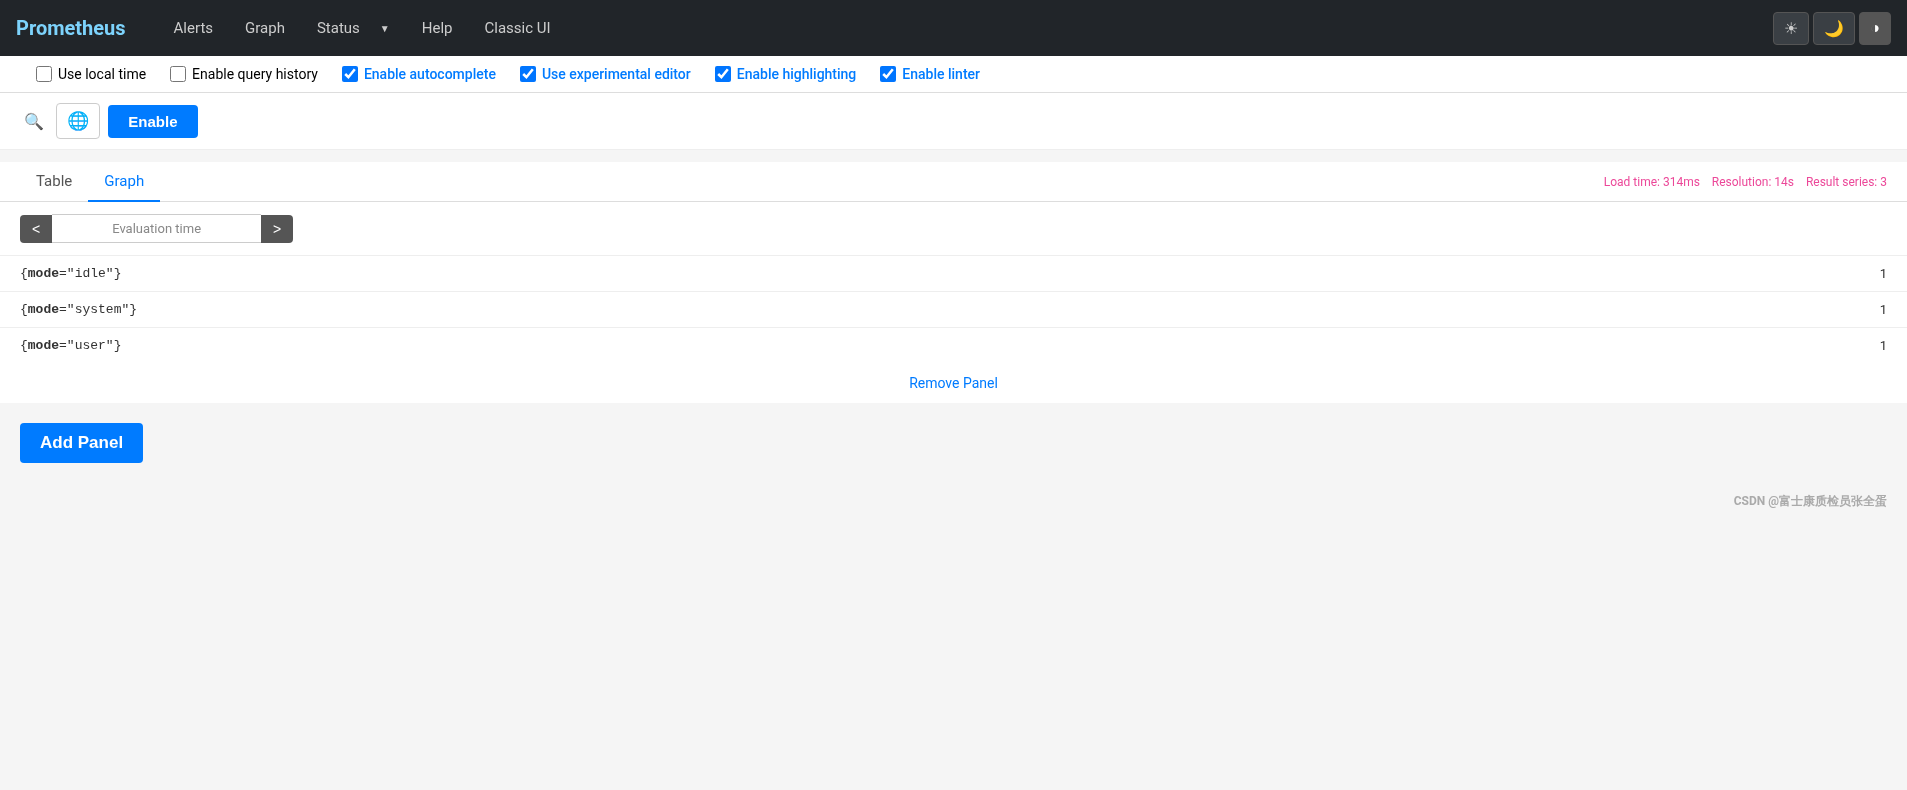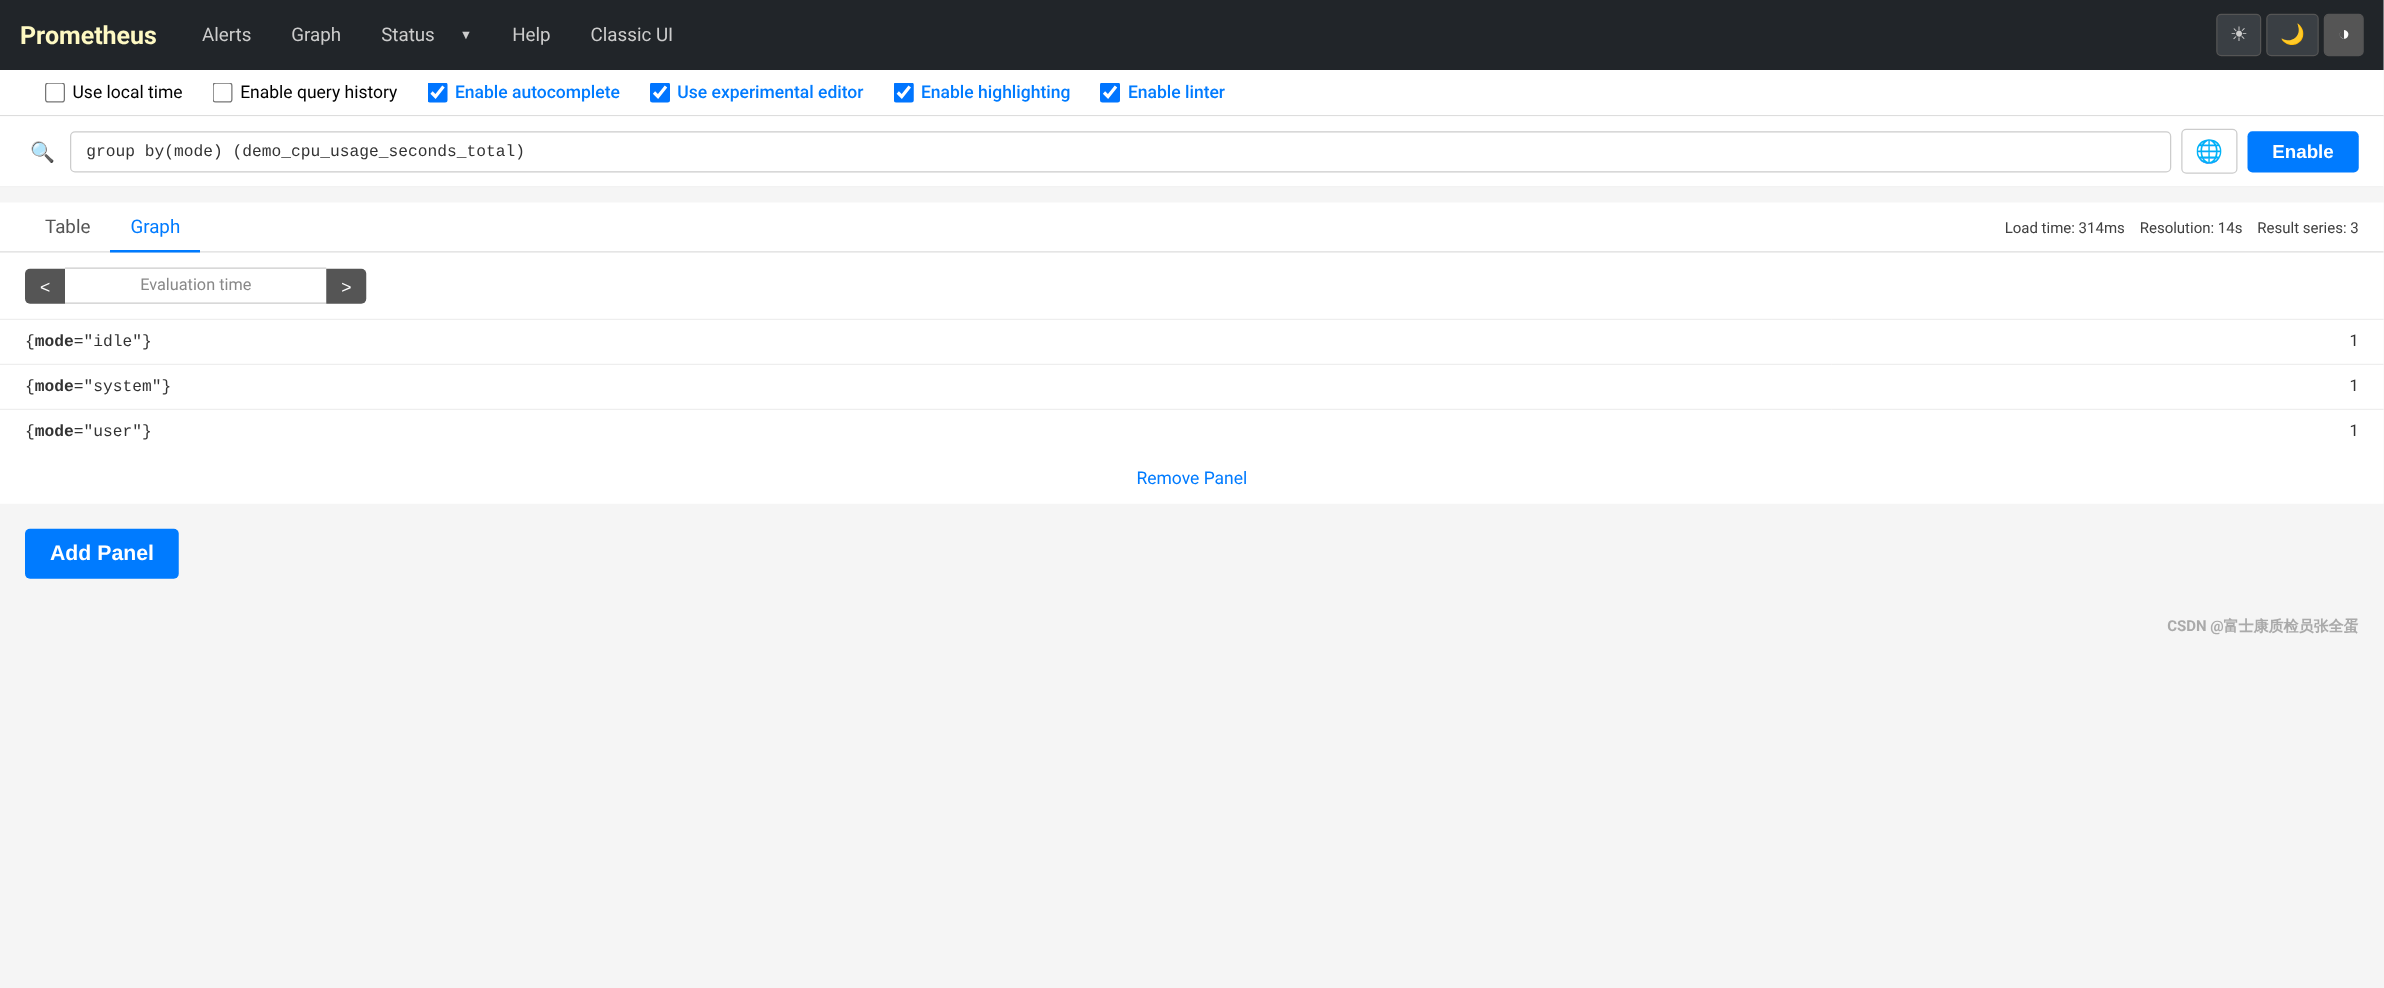--- a/index.html
+++ b/index.html
@@ -11,22 +11,22 @@
       color: #fff;
       display: flex;
       align-items: center;
       padding: 0 16px;
       height: 56px;
       gap: 8px;
     }
     .navbar-brand {
       font-size: 20px;
       font-weight: 700;
-      color: #fef9c3;
-      margin-right: 16px;
+      color: #7dd3fc;
+      margin-right: 28px;
       white-space: nowrap;
     }
     .navbar-link {
       color: #ccc;
       text-decoration: none;
       padding: 6px 12px;
       font-size: 15px;
       cursor: pointer;
       white-space: nowrap;
     }
@@ -150,21 +150,21 @@
       border-bottom: 2px solid transparent;
       margin-bottom: -1px;
     }
     .tab.active {
       color: #007bff;
       border-bottom: 2px solid #007bff;
     }
     .tabs-meta {
       margin-left: auto;
       font-size: 12px;
-      color: #404040;
+      color: #ec4899;
       white-space: nowrap;
     }
 
     
     .eval-row {
       padding: 12px 20px;
       display: flex;
       align-items: center;
       gap: 0;
     }
@@ -289,21 +289,20 @@
     <span class="checked-blue">Enable highlighting</span>
   </label>
   <label class="checkbox-label">
     <input type="checkbox" checked="" style="">
     <span class="checked-blue">Enable linter</span>
   </label>
 </div>
 
 <div class="query-bar">
   <div class="search-icon-wrap">🔍</div>
-  <input class="query-input" type="text" value="group by(mode) (demo_cpu_usage_seconds_total)" style="">
   <button class="globe-btn">🌐</button>
   <button class="execute-btn">Enable</button>
 </div>
 
 <div class="main-content">
 
   <div class="tabs-row">
     <div class="tab">Table</div>
     <div class="tab active">Graph</div>
     <div class="tabs-meta">

